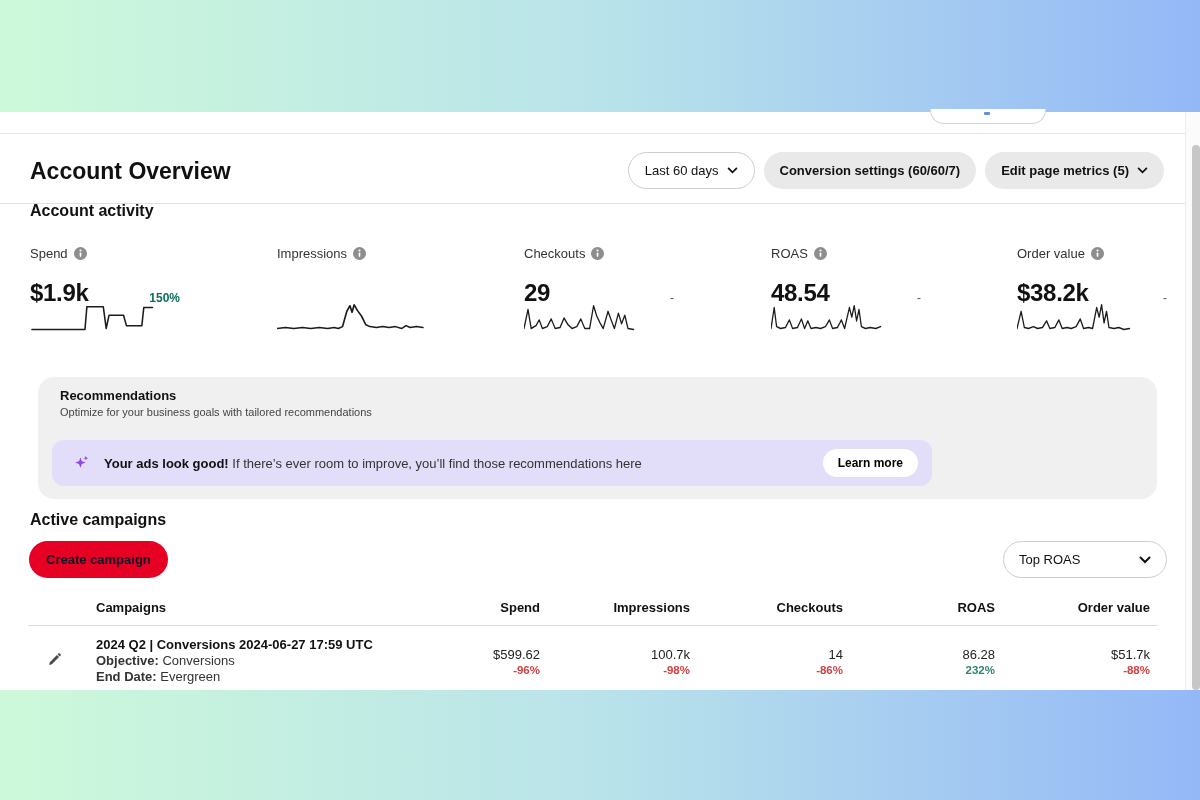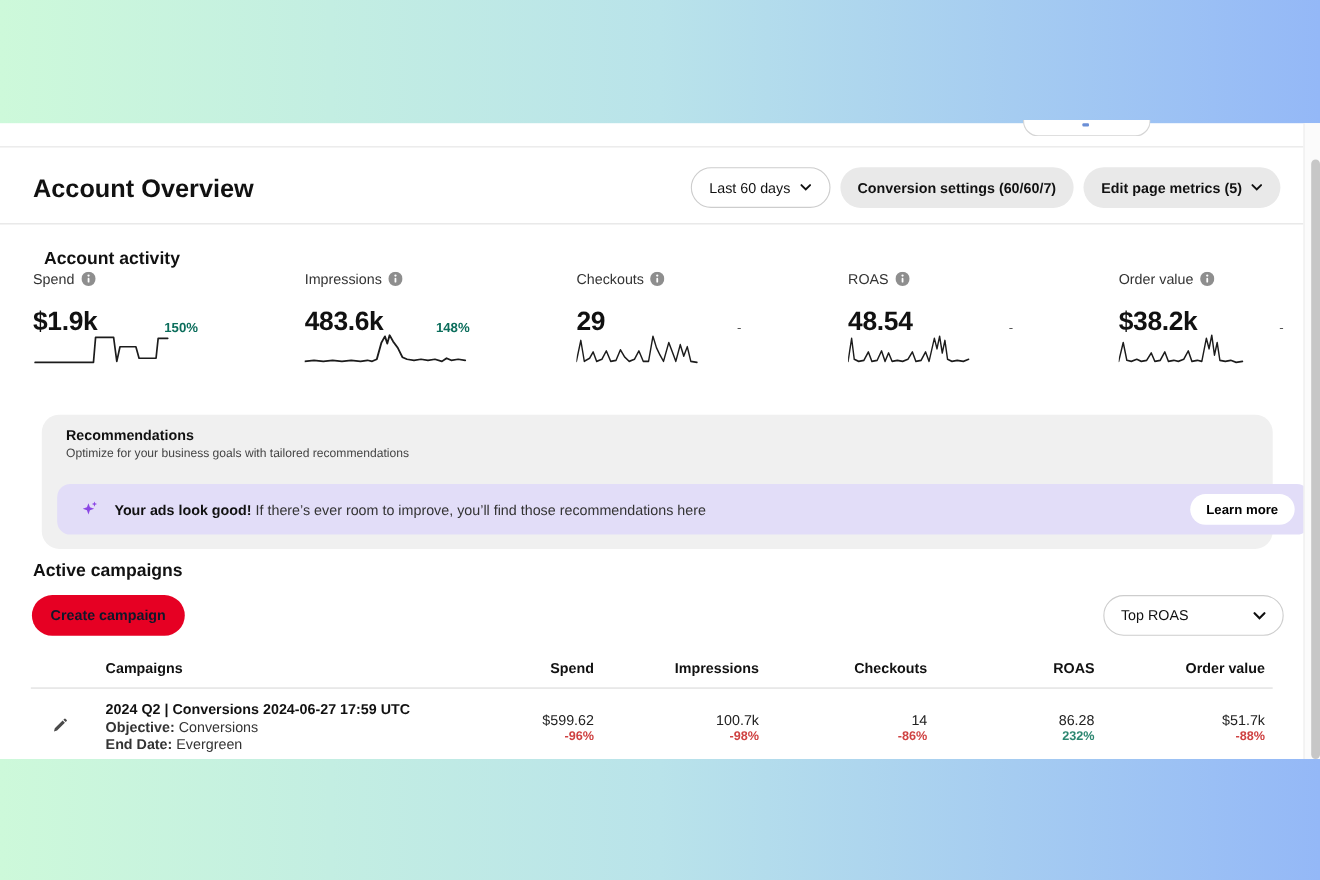--- a/index.html
+++ b/index.html
@@ -28,38 +28,38 @@
   
   .page-title { position:absolute; left:30px; top:158px; font-size:23px; font-weight:700; }
   .header-actions { position:absolute; top:152px; right:36px; display:flex; gap:9px; align-items:center; }
   .pill { height:37px; display:flex; align-items:center; gap:8px; padding:0 16px;
     border-radius:19px; font-size:13px; white-space:nowrap; cursor:pointer; }
   .pill-white { background:#fff; border:1px solid #cdcdcd; font-weight:500; }
   .pill-gray { background:#e9e9e9; border:none; font-weight:600;align-items:center; }
   .divider { position:absolute; top:203px; left:0; width:1185px; height:1px; background:#e0e0e0; }
   
   .section-h { position:absolute; left:30px; font-size:16px; font-weight:600; }
-  .sec-activity { top:227px;margin-left:10px; }
+  .sec-activity { top:202px; }
   .sec-campaigns { top:511px; }
   
   .metric { position:absolute; top:245px; width:150px; }
   .m-label { display:flex; align-items:center; gap:6px; font-size:13px; color:#333; height:16px; }
   .m-value-row { position:relative; margin-top:18px; height:30px; }
   .m-value { font-size:24px; font-weight:600; letter-spacing:-0.3px; }
   .m-change { position:absolute; right:0; bottom:4px; font-size:12px; font-weight:600; }
   .change-pos { color:#0c6e5c; }
   .change-neutral { color:#555; font-weight:400; }
   .spark { position:absolute; top:55px; left:0; }
   .spark polyline { fill:none; stroke:#1c1c1c; stroke-width:1.6; stroke-linejoin:round; stroke-linecap:round; }
   
   .reco-card { position:absolute; left:38px; top:377px; width:1119px; height:122px;
     background:#f0f0f0; border-radius:16px; }
   .reco-title { position:absolute; left:22px; top:11px; font-size:13px; font-weight:700; }
   .reco-sub { position:absolute; left:22px; top:29px; font-size:11px; color:#444; }
-  .reco-banner { position:absolute; left:14px; top:63px; width:1139px; height:46px;
+  .reco-banner { position:absolute; left:14px; top:63px; width:880px; height:46px;
     background:#e2ddf8; border-radius:12px; display:flex; align-items:center; padding:0 14px; }
   .reco-banner .sparkle { display:flex; margin:0 14px 0 8px; }
   .reco-text { font-size:13px; color:#333; }
   .reco-text b { color:#111; font-weight:700; }
   .learn-more { position:absolute; right:14px; top:9px; height:28px; padding:0 15px;
     background:#fff; border:none; border-radius:14px; font-size:12px; font-weight:600;
     font-family:inherit; cursor:pointer; }
   
   .btn-row { position:absolute; left:29px; top:541px; display:flex; gap:8px; }
   .btn { height:37px; padding:0 17px; border:none; border-radius:19px; font-size:13px;
@@ -152,24 +152,20 @@
   <div class="m-label">
     <span>Impressions</span>
     <span class="icon">
       <svg width="13" height="13" viewBox="0 0 16 16">
           <circle cx="8" cy="8" r="8" fill="#8e8e8e"></circle>
           <rect x="7" y="6.8" width="2" height="5.4" rx="1" fill="#fff"></rect>
           <circle cx="8" cy="4.3" r="1.3" fill="#fff"></circle>
         </svg>
     </span>
   </div>
-  <div class="m-value-row">
-    <span class="m-value">483.6k</span>
-    <span class="m-change change-pos">148%</span>
-  </div>
   <svg class="spark" width="148" height="38" viewBox="0 0 140 40" preserveAspectRatio="none">
     <polyline points="0,30 8,29 16,30 24,29 32,30 40,29 48,30 54,29 58,30 62,28 66,12 69,6 71,13 73,5 76,11 80,17 84,26 88,28 94,29 100,28 106,29 112,28 118,30 122,27 126,29 132,28 138,29"></polyline>
   </svg>
 </div>
 
 <div class="metric" style="left:524px;">
   <div class="m-label">
     <span>Checkouts</span>
     <span class="icon">
       <svg width="13" height="13" viewBox="0 0 16 16">

